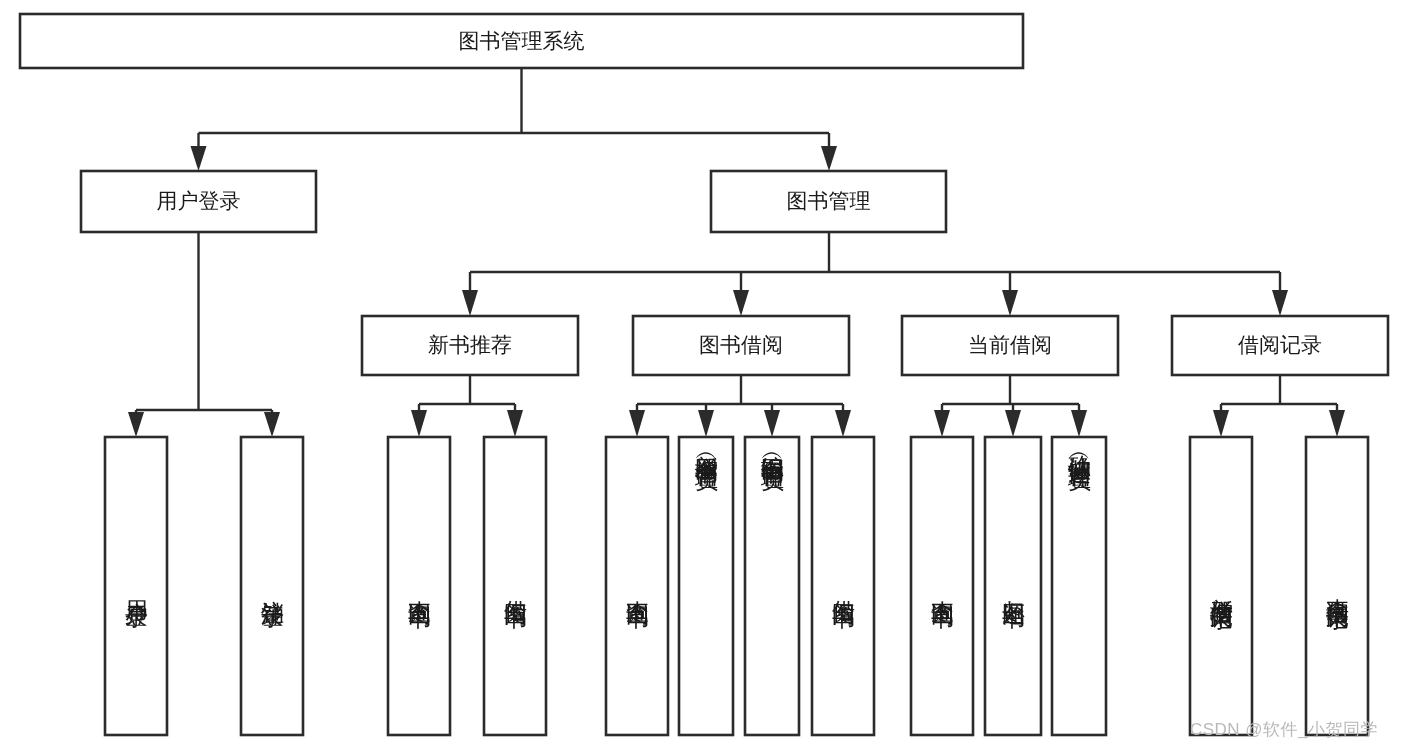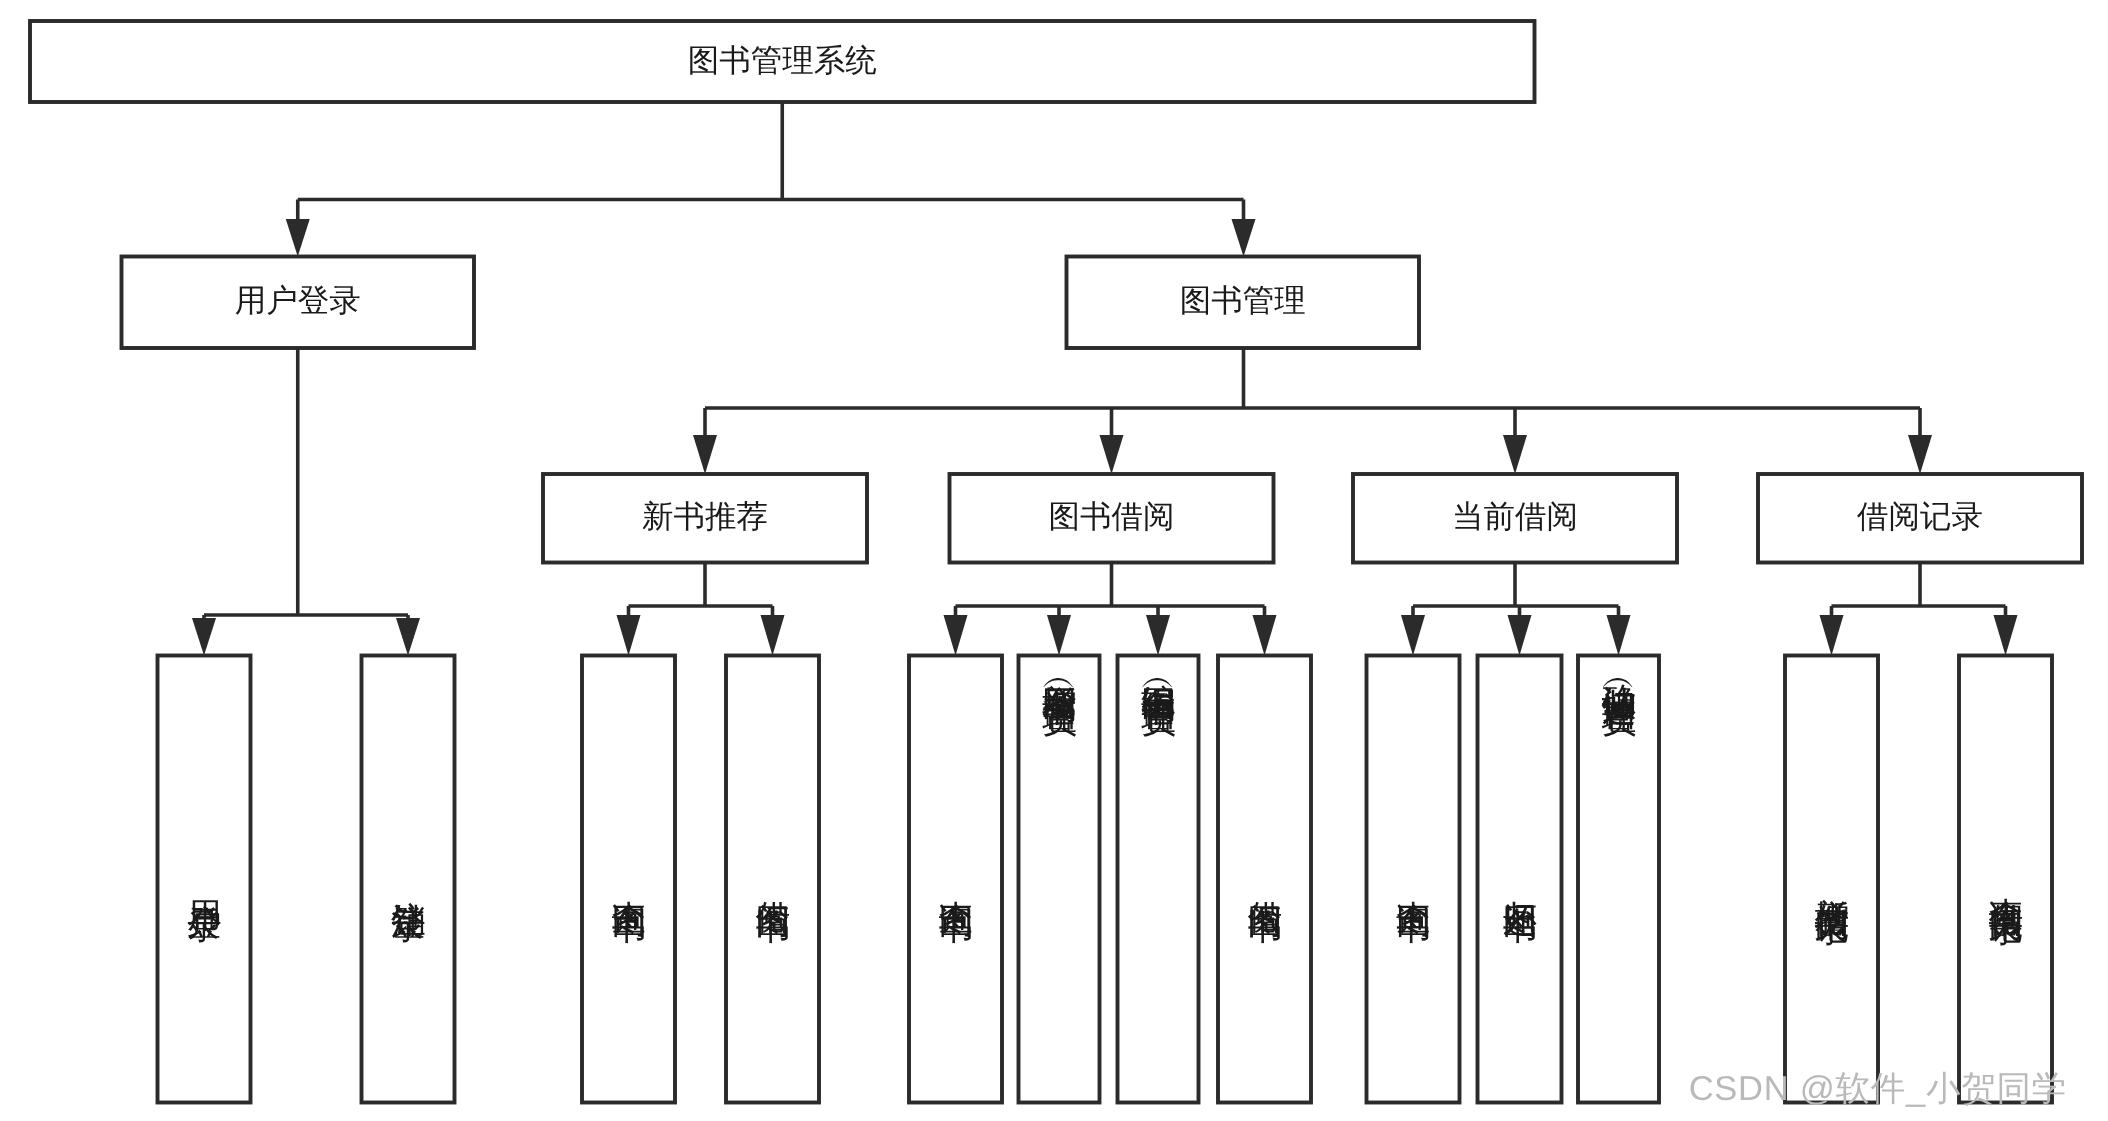--- a/index.html
+++ b/index.html
@@ -65,21 +65,21 @@
     color: #1a1a1a;
     letter-spacing: 2px;
     white-space: nowrap;
     text-align: center;
   }
   .watermark {
     position: absolute;
     right: 8px;
     bottom: 6px;
     font-family: "Liberation Sans", "DejaVu Sans", sans-serif;
-    font-size: 23px;
+    font-size: 17px;
     color: #b9b9b9;
     letter-spacing: 0.5px;
     user-select: none;
     white-space: nowrap;
   }
 </style>
 </head>
 <body>
 
 <div id="diagram-root">

